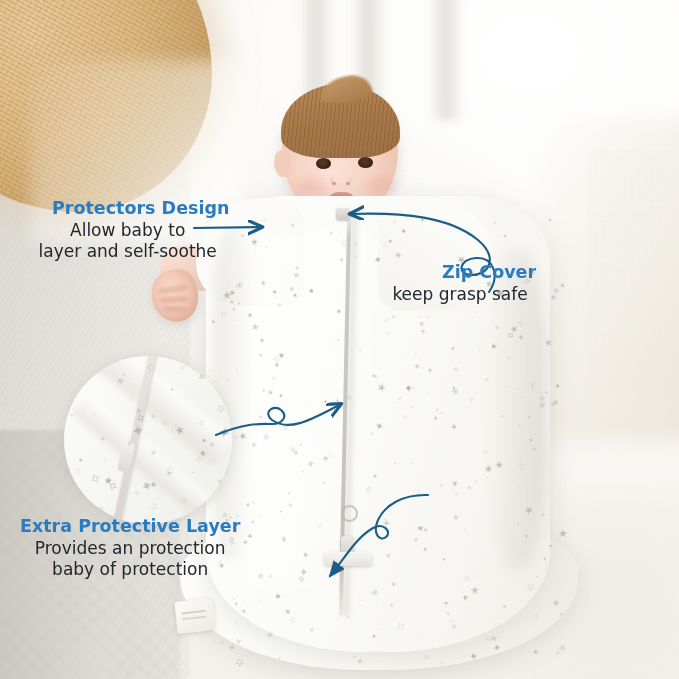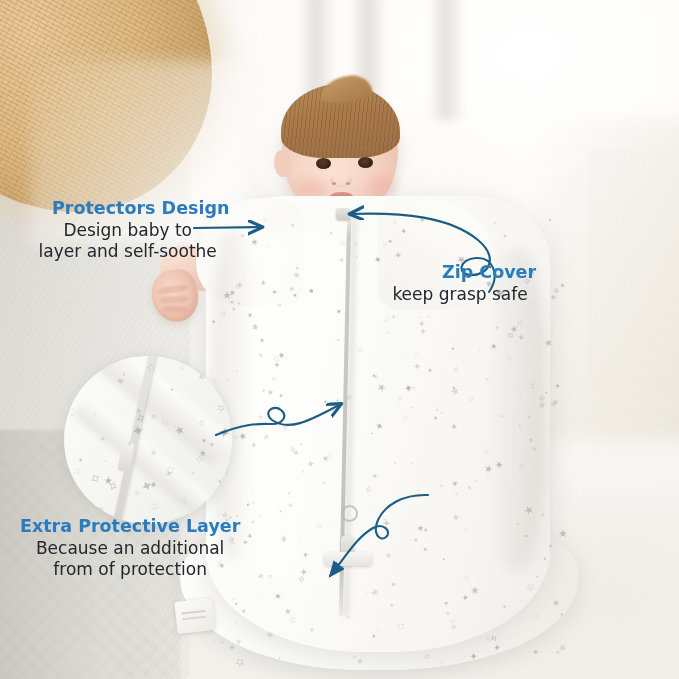--- a/index.html
+++ b/index.html
@@ -788,29 +788,29 @@
     <path d="M216,435 C248,422 262,424 272,424 C283,424 288,416 281,410
              C274,404 262,412 272,420 C290,433 314,418 341,404" fill="none" stroke="#1b5d86" stroke-width="2.1" stroke-linecap="round" marker-end="url(#ah)"></path>
 
     <path d="M428,495 C403,494 385,505 378,520 C372,534 380,542 386,537
              C392,532 384,522 373,528 C356,538 347,555 330,576" fill="none" stroke="#1b5d86" stroke-width="2.1" stroke-linecap="round" marker-end="url(#ahf)"></path>
   </svg>
 
 
   <div class="anno a-sleeveless">
     <div class="title">Protectors Design</div>
-    <div class="body">Design baby to</div>
+    <div class="body">Allow baby to</div>
     <div class="body">layer and self-soothe</div>
   </div>
 
   <div class="anno a-zip">
     <div class="title">Zip Cover</div>
     <div class="body">keep grasp safe</div>
   </div>
 
 
   <div class="anno a-extra">
     <div class="title">Extra Protective Layer</div>
-    <div class="body">Because an additional</div>
-    <div class="body">from of protection</div>
+    <div class="body">Provides an protection</div>
+    <div class="body">baby of protection</div>
   </div>
 
 </div>
 
 </body></html>

